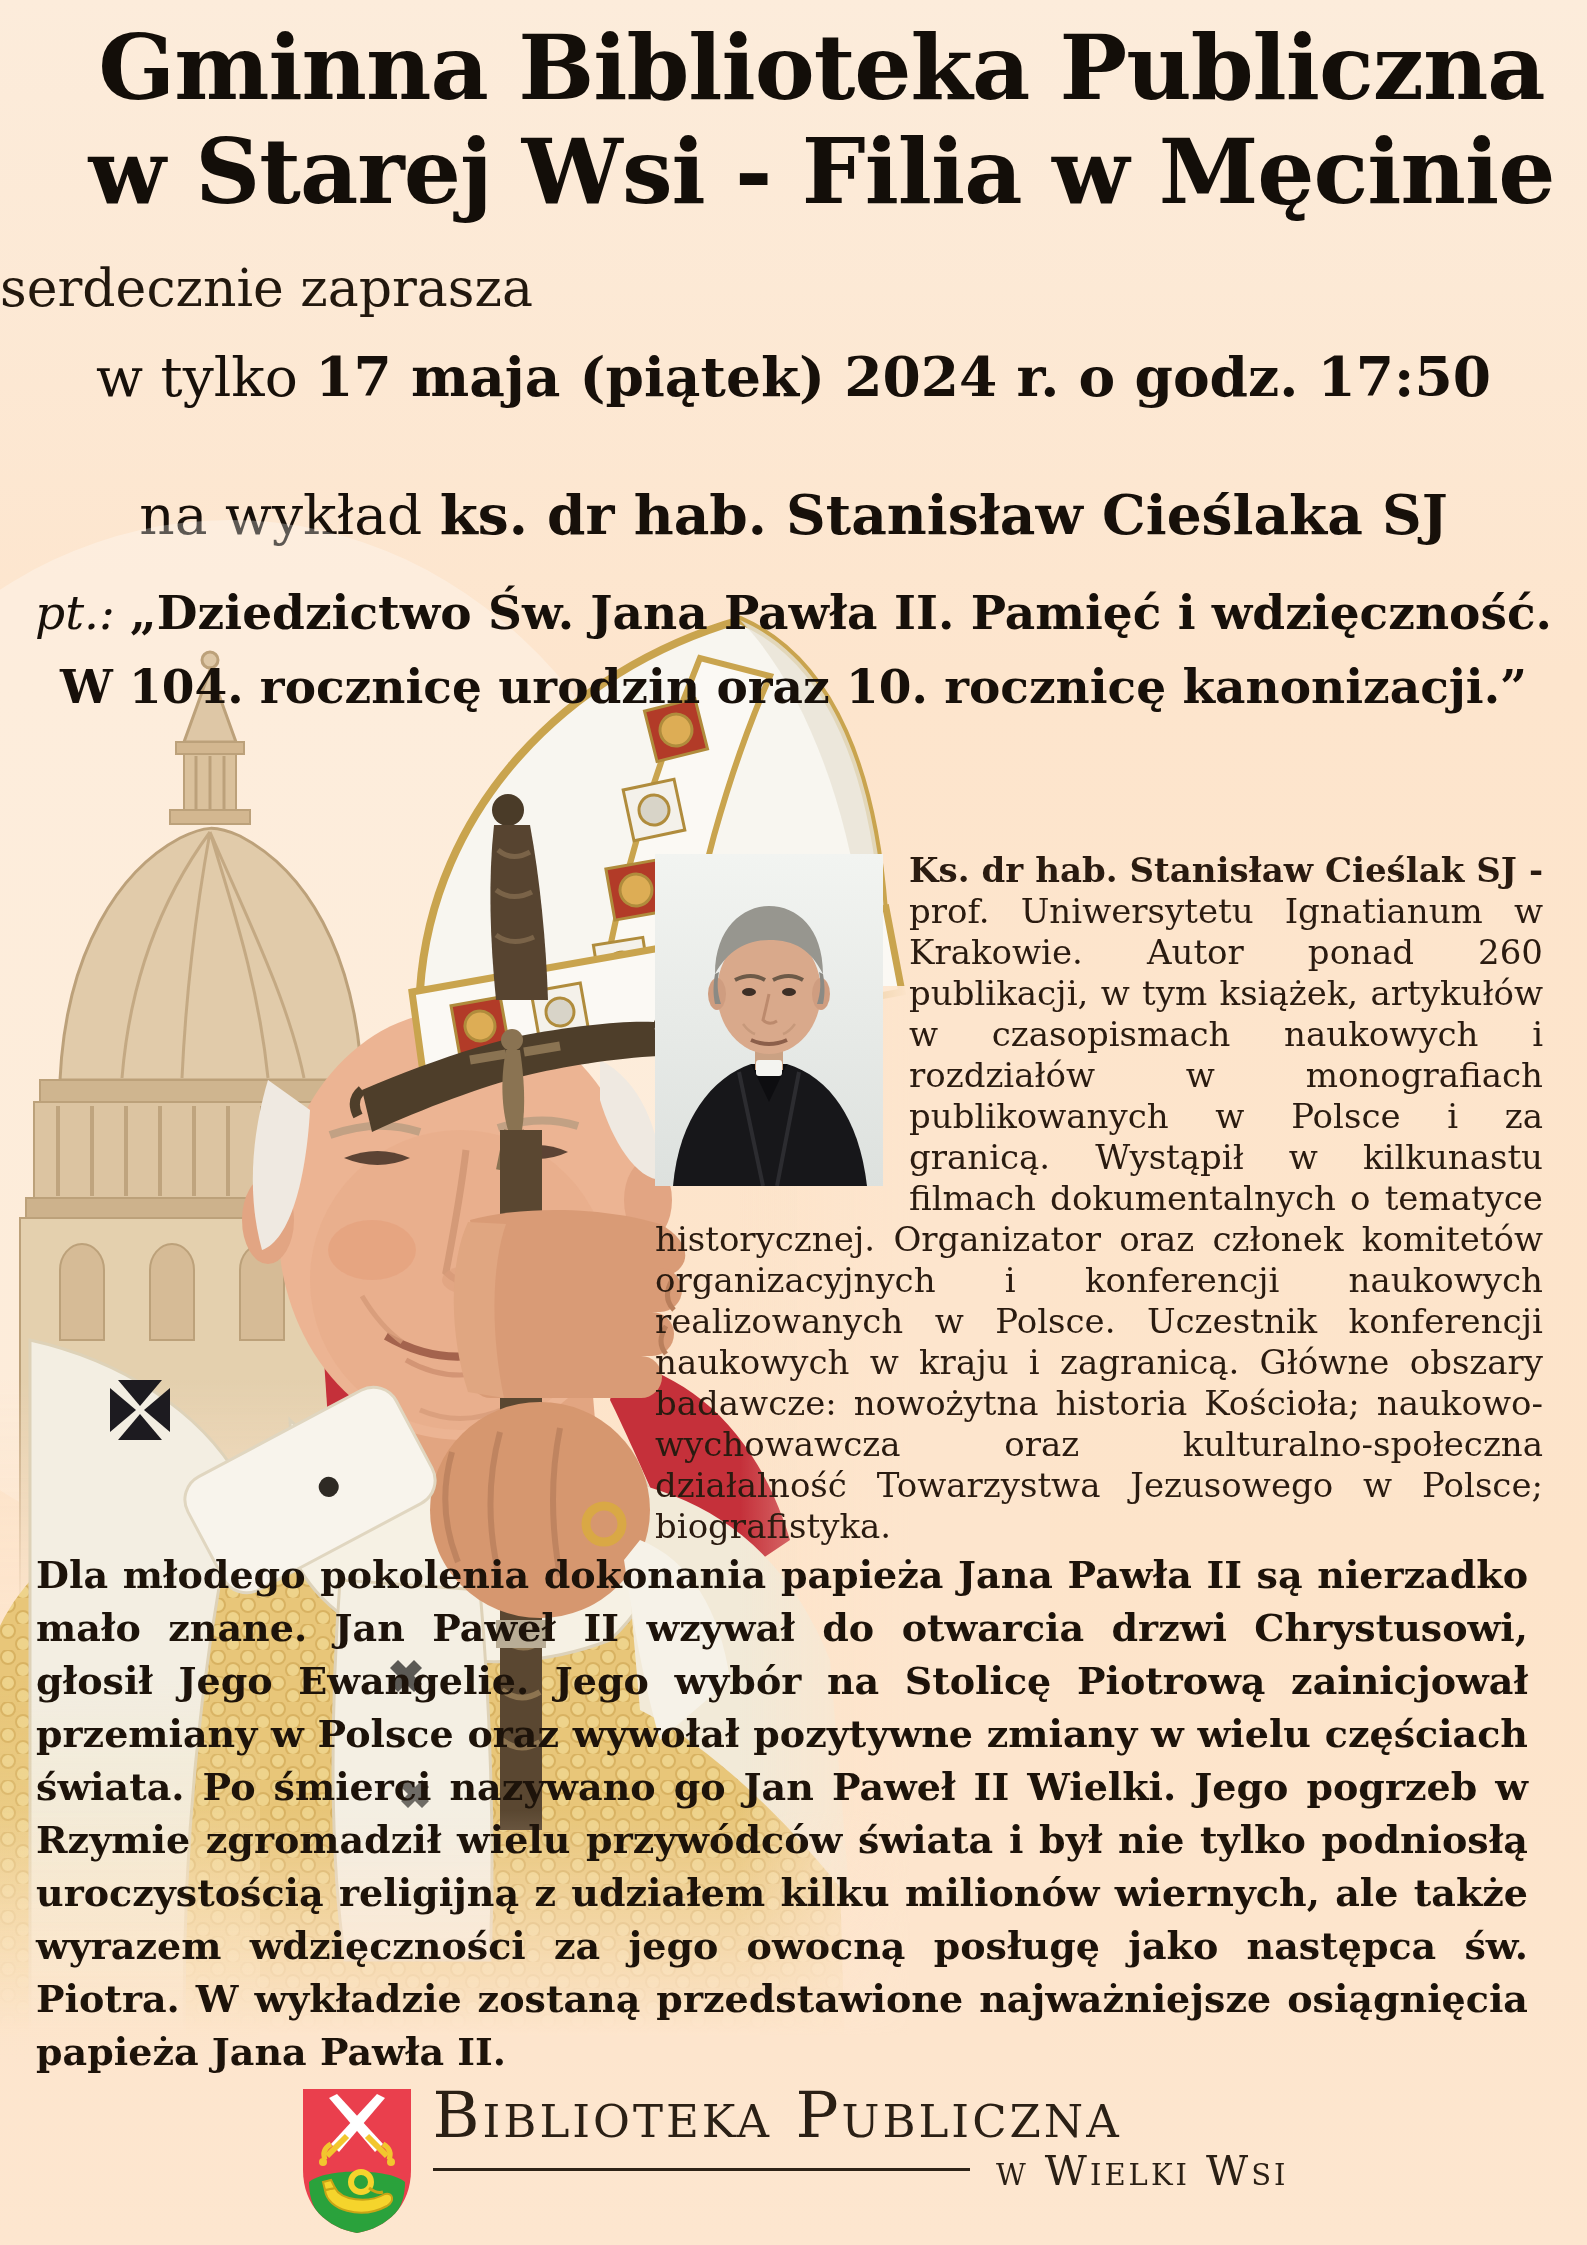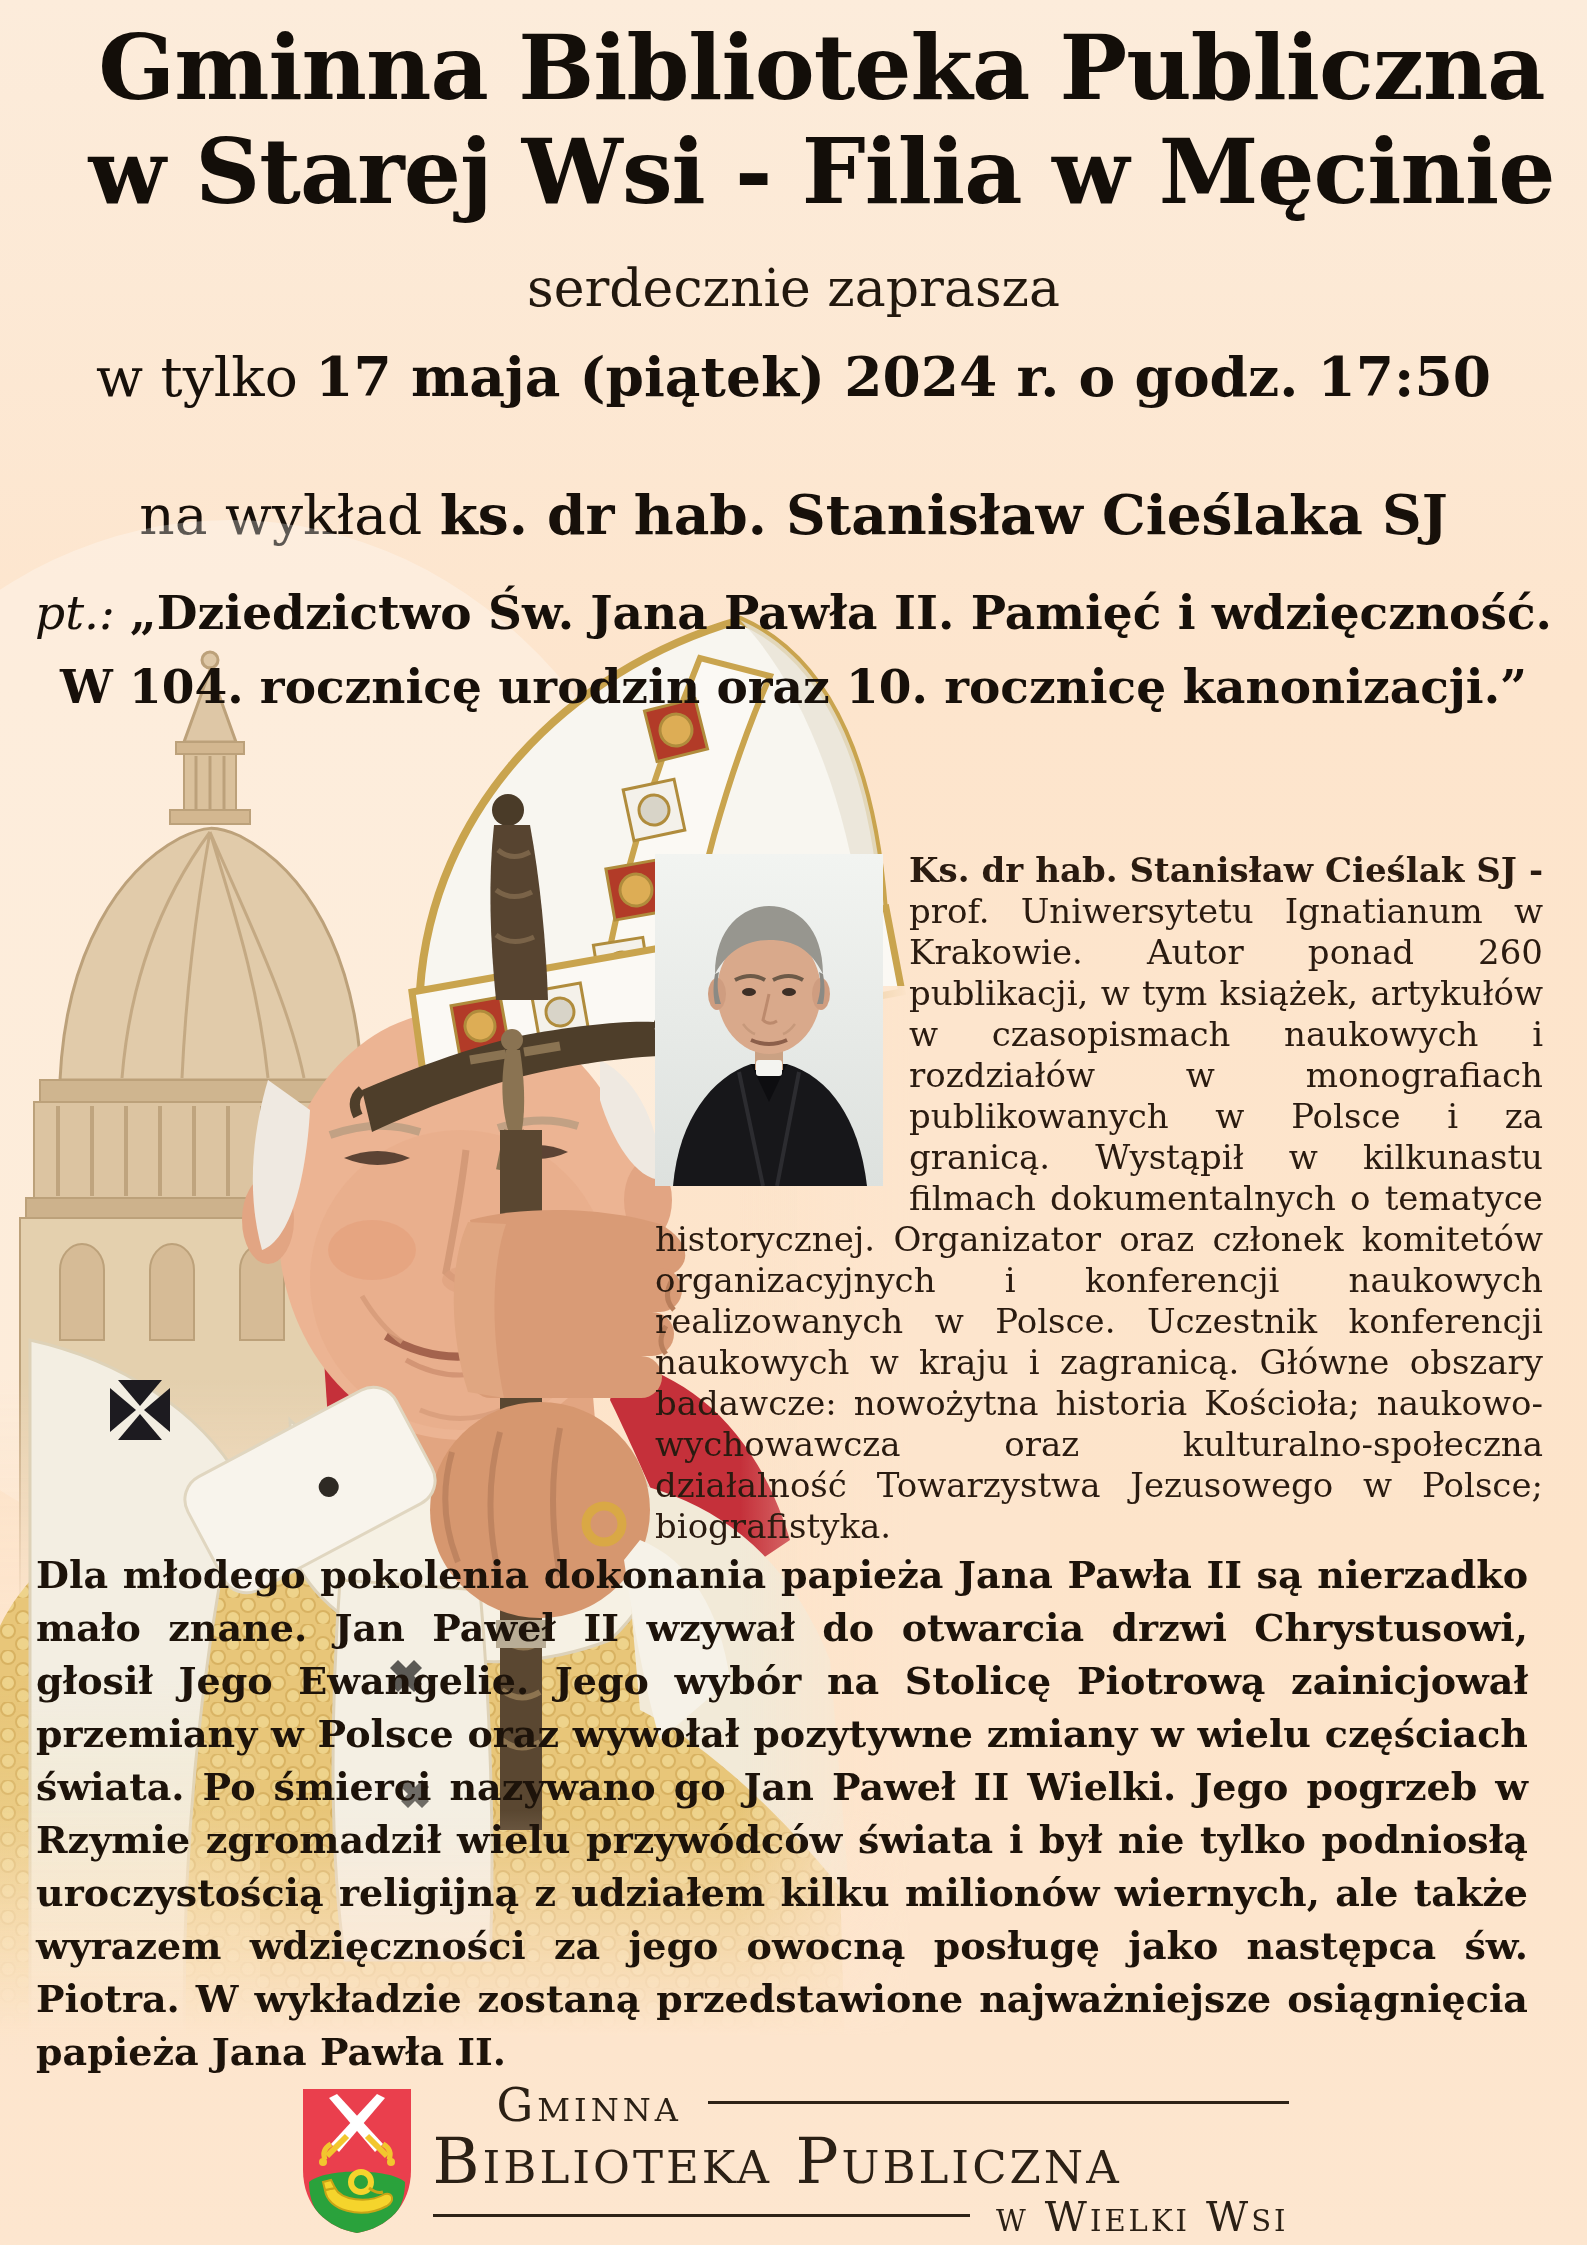--- a/index.html
+++ b/index.html
@@ -6,21 +6,21 @@
   .poster{
     position:relative;
     width:1587px;height:2245px;
     background:linear-gradient(180deg,#fcecdb 0%,#fde5cd 30%,#fde4ca 70%,#fde6cf 100%);
     font-family:"DejaVu Serif","Liberation Serif",serif;
     color:#1d140b;
     overflow:hidden;
   }
   .hdr{position:absolute;left:0;top:16px;width:100%;text-align:center;
        font-weight:700;font-size:90px;line-height:1.15;color:#130e09;letter-spacing:-1px;padding-left:28px;}
-  .subtitle{position:absolute;left:0;top:258px;width:100%;text-align:center;
+  .subtitle{position:absolute;left:0;top:258px;width:100%;text-align:left;
        font-size:52px;color:#22180e;}
   .dateline{position:absolute;left:0;top:344px;width:100%;text-align:center;
        font-size:55px;color:#17100a;}
   .lectureline{position:absolute;left:0;top:482px;width:100%;text-align:center;
        font-size:55px;color:#17100a;}
   .bold{font-weight:700;}
   .pttitle{position:absolute;left:0;top:576px;width:100%;text-align:center;
        font-size:47px;line-height:74px;font-weight:700;color:#17100a;z-index:3;}
   .pttitle .pfx{font-weight:400;font-style:italic;}
   .art{position:absolute;left:0;top:480px;width:1050px;height:1580px;z-index:1;}
@@ -337,24 +337,20 @@
 
         <g>
           <path d="M 26,104 C 28,124 62,134 88,120 C 96,115 94,106 86,108 C 68,118 42,114 36,102 Z" fill="#f5d42c" stroke="#c9a416" stroke-width="2"></path>
           <polygon points="26,104 36,102 32,94 24,96" fill="#f5d42c" stroke="#c9a416" stroke-width="2"></polygon>
           <circle cx="62" cy="96" r="10" fill="none" stroke="#f5d42c" stroke-width="6"></circle>
           <path d="M 70,102 q 8,6 14,4" stroke="#c9a416" stroke-width="3" fill="none"></path>
         </g>
       </g>
     </svg>
     <div class="logo-text">
-      <div class="lrow l1row">
-        <span class="l1">Gminna</span>
-        <span class="rule"></span>
-      </div>
       <div class="l2">Biblioteka Publiczna</div>
       <div class="lrow l3row">
         <span class="rule"></span>
         <span class="l3">w Wielki Wsi</span>
       </div>
     </div>
   </div>
 
 </div>
 

